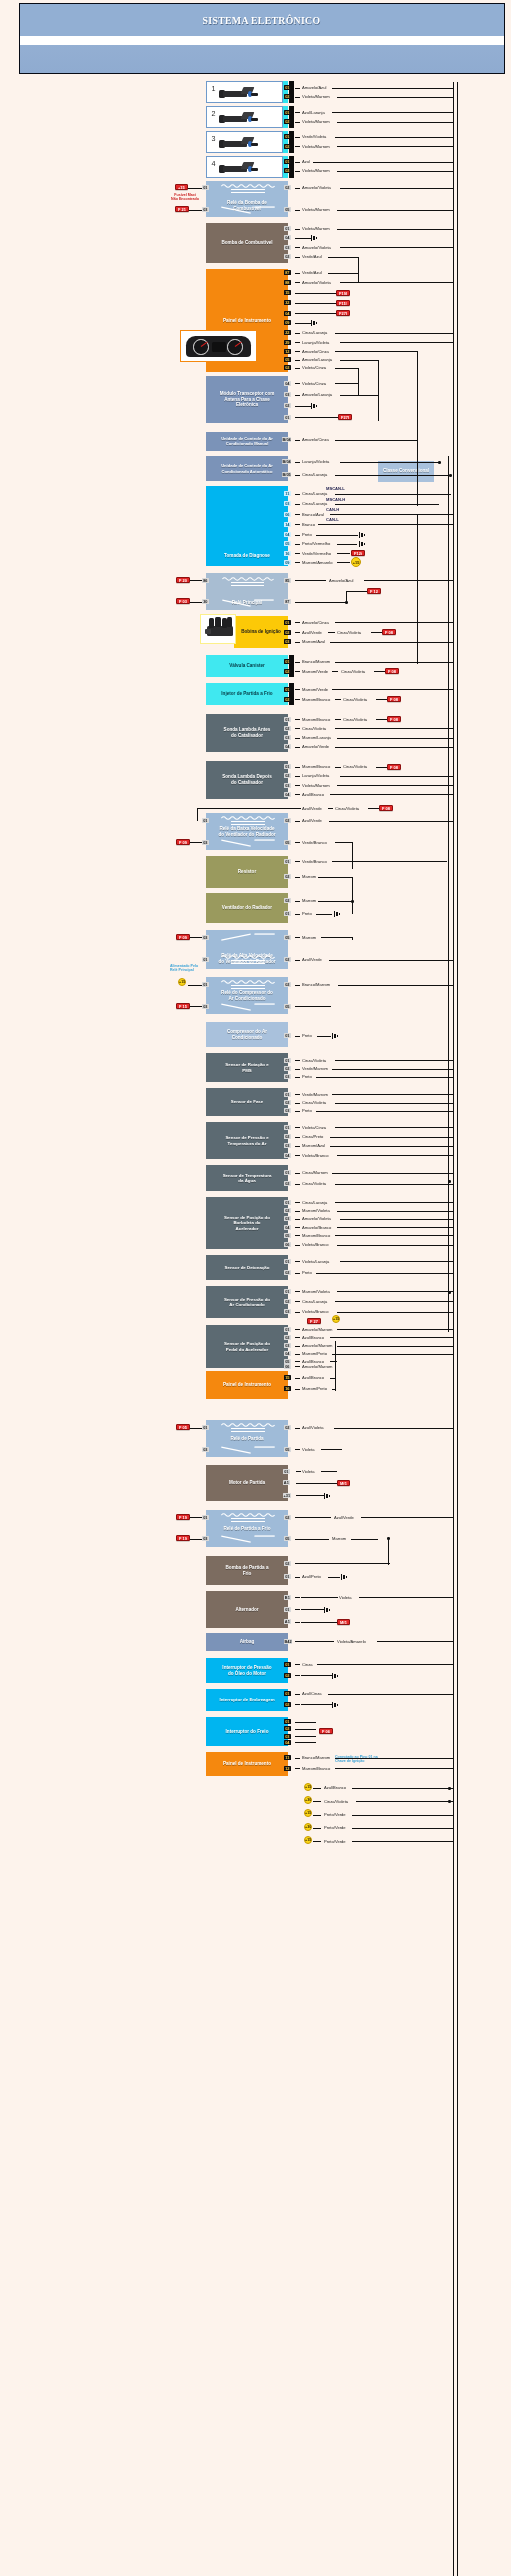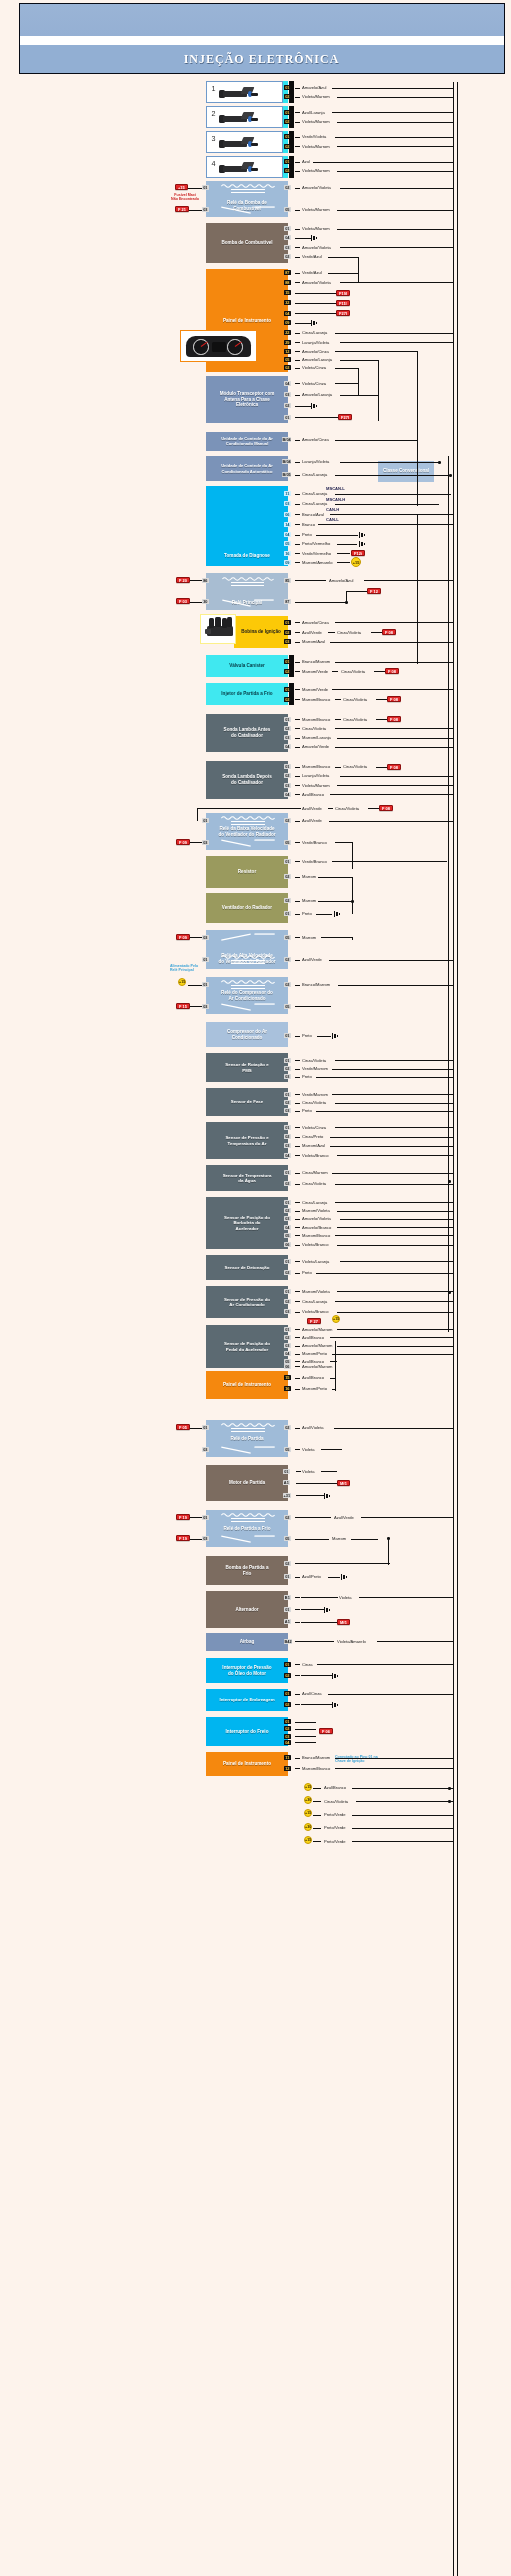--- a/index.html
+++ b/index.html
@@ -245,24 +245,24 @@
   .bigbus{
     position:absolute; width:1px; background:#111; z-index:2;
   }
 </style>
 </head>
 <body>
 
 <div id="sheet">
 
   <div class="hdr-wrap">
+    <div class="hdr-band1">
+      <span class="t">SISTEMA ELETRÔNICO</span>
+    </div>
     <div class="hdr-gap"></div>
-    <div class="hdr-band2">
-      <span class="t">INJEÇÃO ELETRÔNICA</span>
-    </div>
   </div>
 
   <div class="bigbus" style="left:453px; top:82px; height:2571px;"></div>
   <div class="bigbus" style="left:457px; top:82px; height:2571px;"></div>
 
 <div class="pic" style="left:206px;top:81px;width:77px;height:21.6px;">
       <div class="num">1</div>
       <div class="inj">
         <div class="cap"></div>
         <div class="body"></div>

